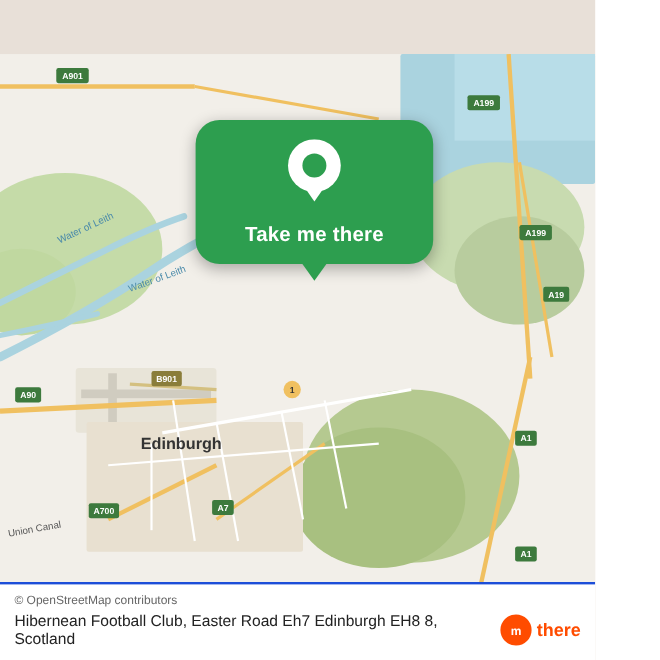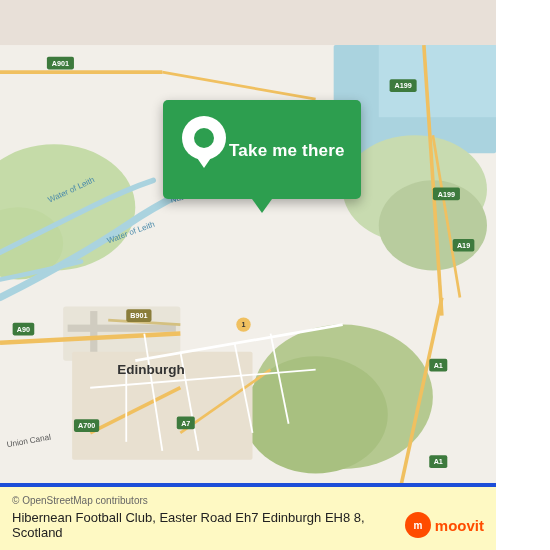--- a/index.html
+++ b/index.html
@@ -19,23 +19,23 @@
       background: #e8e0d8;
     }
 
     
     .map-tooltip {
       position: absolute;
       left: 163px;
       top: 100px;
       width: 198px;
       background: #2d9e4f;
-      border-radius: 5px;
-      display: flex;
-      flex-direction: row;
+      border-radius: 20px;
+      display: flex;
+      flex-direction: column;
       align-items: center;
       padding: 16px 16px 14px 16px;
       z-index: 100;
       box-shadow: 0 4px 12px rgba(0,0,0,0.3);
     }
 
     .map-tooltip::after {
       content: '';
       position: absolute;
       bottom: -14px;
@@ -58,24 +58,24 @@
       cursor: pointer;
       letter-spacing: 0.2px;
     }
 
     
     .bottom-bar {
       position: absolute;
       bottom: 0;
       left: 0;
       right: 0;
-      background: #fef9c3;
+      background: #ffffff;
       padding: 8px 12px 10px 12px;
       z-index: 200;
-      border-top: 4px solid #1d4ed8;
+      border-top: 2px solid #1d4ed8;
     }
 
     .attribution {
       font-size: 10px;
       color: #666;
       margin-bottom: 4px;
     }
 
     .location-info {
       display: flex;
@@ -241,18 +241,18 @@
     </div>
     <div class="location-info">
       <div class="location-text">Hibernean Football Club, Easter Road Eh7 Edinburgh EH8 8, Scotland</div>
       <div class="moovit-logo">
         <div class="moovit-icon">
           <svg width="16" height="16" viewBox="0 0 16 16">
             <circle cx="8" cy="8" r="8" fill="#ff4c00"></circle>
             <text x="8" y="12" fill="white" font-size="10" font-weight="bold" text-anchor="middle" font-family="Arial">m</text>
           </svg>
         </div>
-        <span class="moovit-text">moovit</span>
+        <span class="moovit-text">there</span>
       </div>
     </div>
   </div>
 
 </div>
 
 </body></html>

